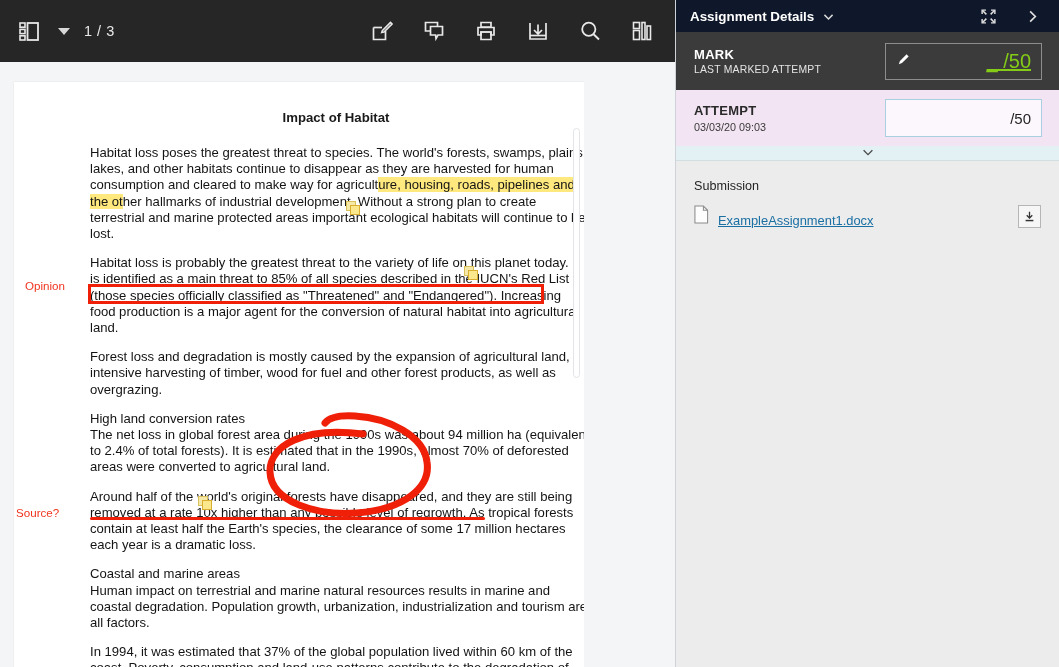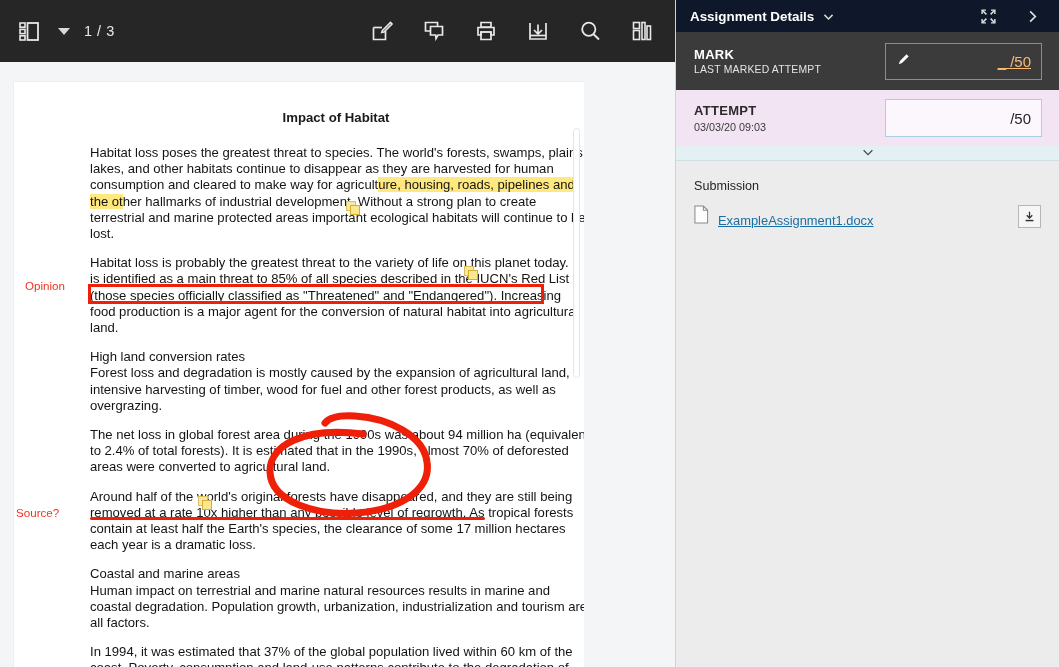--- a/index.html
+++ b/index.html
@@ -73,21 +73,21 @@
   .panel-head .chev { margin-left: 8px; cursor: pointer; display: flex; }
   .panel-head-right { margin-left: auto; display: flex; align-items: center; gap: 14px; }
 
   .mark-row { background: #3b3b3b; height: 58px; display: flex; align-items: center;
               padding: 0 17px 0 18px; }
   .mark-labels .l1 { color: #ffffff; font-size: 13px; font-weight: bold; letter-spacing: .3px; }
   .mark-labels .l2 { color: #e4e4e4; font-size: 10.4px; letter-spacing: .2px; margin-top: 2px; }
   .score-box { margin-left: auto; width: 157px; height: 37px; border: 1px solid #8d8d8d;
                background: #3b3b3b; display: flex; align-items: center; padding: 0 10px;
                cursor: pointer; }
-  .score-box .score-val { margin-left: auto; color: #fdba74; font-size: 15px; text-decoration: underline; }
+  .score-box .score-val { margin-left: auto; color: #84cc16; font-size: 20px; text-decoration: underline; }
 
   .attempt-row { background: #f2e4f2; height: 56px; display: flex; align-items: center;
                  padding: 0 17px 0 18px; }
   .attempt-labels .l1 { color: #2a2a2a; font-size: 13px; font-weight: bold; letter-spacing: .3px; }
   .attempt-labels .l2 { color: #3a3a3a; font-size: 10.8px; margin-top: 3px; }
   .attempt-box { margin-left: auto; width: 157px; height: 38px; border: 1px solid #a9cfe0;
                  background: #fcf7fc; display: flex; align-items: center;
                  justify-content: flex-end; padding: 0 10px; cursor: pointer; }
   .attempt-box .score-val { color: #1f1f1f; font-size: 15px; }
 
@@ -172,23 +172,23 @@
     <div class="doc-scroll">
       <div class="page">
         <div class="page-inner">
 
           <div class="doc-title">Impact of Habitat</div>
 
           <div class="para"><span>Habitat loss poses the greatest threat to species. The world's forests, swamps, plains, lakes, and other habitats continue to disappear as they are harvested for human consumption and cleared to make way for agricult</span><mark class="hl">ure, housing, roads, pipelines and the ot</mark><span>her hallmarks of industrial development. Without a strong plan to create terrestrial and marine protected areas important ecological habitats will continue to be lost.</span></div>
 
           <div class="para"><span>Habitat loss is probably the greatest threat to the variety of life on this planet today.</span><span> It is identified as a main threat to 85% of all species described in the IUCN's Red List (those species officially classified as "Threatened" and "Endangered"). Increasing food production is a major agent for the conversion of natural habitat into agricultural land.</span></div>
 
+          <div class="para">Forest loss and degradation is mostly caused by the expansion of agricultural land, intensive harvesting of timber, wood for fuel and other forest products, as well as overgrazing.</div>
+
           <div class="para tight">High land conversion rates</div>
-
-          <div class="para">Forest loss and degradation is mostly caused by the expansion of agricultural land, intensive harvesting of timber, wood for fuel and other forest products, as well as overgrazing.</div>
           <div class="para">The net loss in global forest area during the 1990s was about 94 million ha (equivalent to 2.4% of total forests). It is estimated that in the 1990s, almost 70% of deforested areas were converted to agricultural land.</div>
 
           <div class="para"><span>Around half of the world's original forests have disappeared,</span><span> and they are still being removed at a rate 10x higher than any possible level of regrowth. As tropical forests contain at least half the Earth's species, the clearance of some 17 million hectares each year is a dramatic loss.</span></div>
 
           <div class="para tight">Coastal and marine areas</div>
           <div class="para">Human impact on terrestrial and marine natural resources results in marine and coastal degradation. Population growth, urbanization, industrialization and tourism are all factors.</div>
 
           <div class="para">In 1994, it was estimated that 37% of the global population lived within 60 km of the coast. Poverty, consumption and land-use patterns contribute to the degradation of marine</div>
         </div>
 

